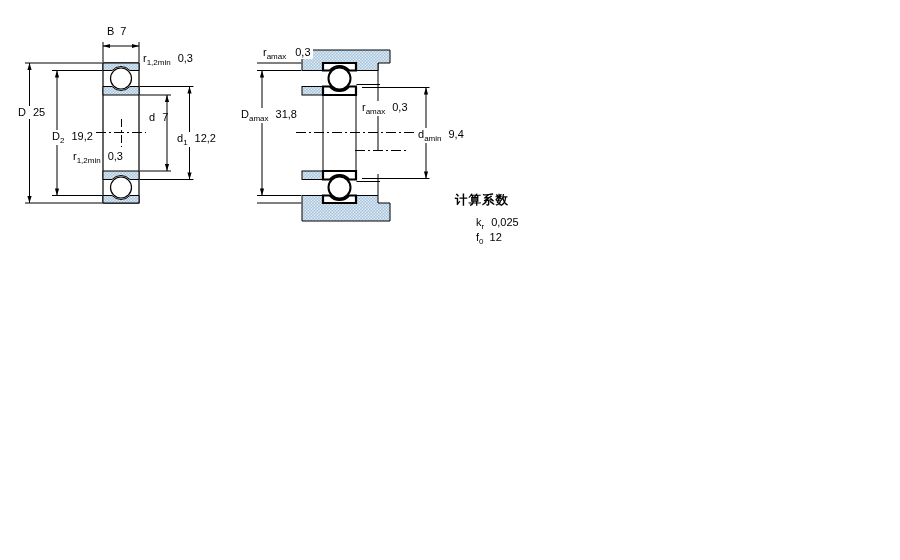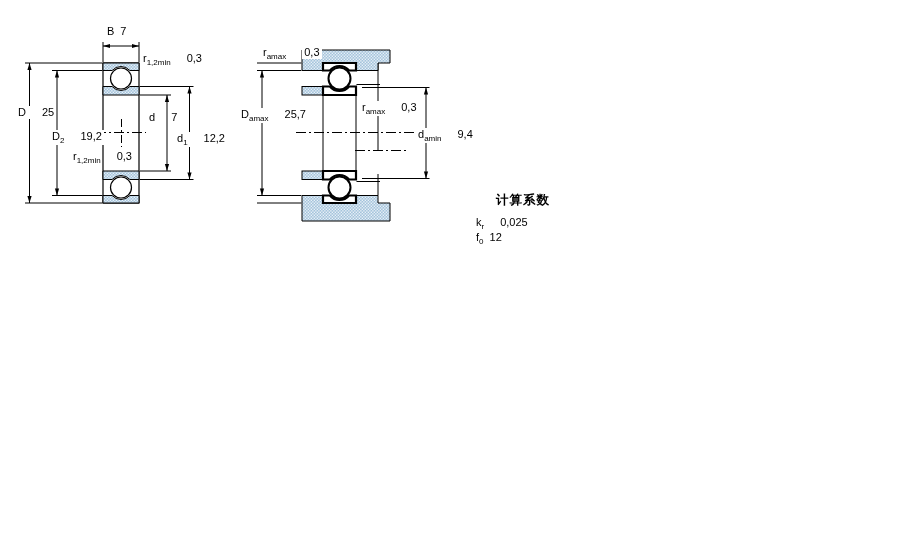--- a/index.html
+++ b/index.html
@@ -2,21 +2,21 @@
 <html><head>
 <meta charset="utf-8">
 <style>
   html,body{margin:0;padding:0;background:#fff;}
   .stage{position:relative;width:900px;height:560px;background:#fff;overflow:hidden;
          font-family:"Liberation Sans","DejaVu Sans",sans-serif;}
   .stage svg{position:absolute;left:0;top:0;}
   .lbl{position:absolute;display:flex;align-items:baseline;white-space:nowrap;
        font-size:11px;color:#000;line-height:13px;}
   .lbl sub{font-size:8px;line-height:8px;vertical-align:-2.5px;}
-  .lbl .val{margin-left:16px;}
+  .lbl .val{margin-left:7px;}
   .bg{background:#fff;padding:0 2px;}
   .valbg{background:#fff;padding:0 2px;}
   .title{font-weight:700;font-size:12.5px;letter-spacing:1px;}
 </style>
 </head>
 <body>
 
 <div class="stage">
 
 <svg width="900" height="560" viewBox="0 0 900 560">
@@ -158,34 +158,34 @@
     <span class="val">12,2</span>
   </span>
 
   <span class="lbl" style="left:263px;top:46px">
     <span class="sym"><span>r</span><sub>amax</sub></span>
     <span class="val valbg">0,3</span>
   </span>
 
   <span class="lbl bg" style="left:239px;top:108px">
     <span class="sym"><span>D</span><sub>amax</sub></span>
-    <span class="val">25,7</span>
+    <span class="val">31,8</span>
   </span>
 
   <span class="lbl bg" style="left:360px;top:101px">
     <span class="sym"><span>r</span><sub>amax</sub></span>
     <span class="val">0,3</span>
   </span>
 
   <span class="lbl bg" style="left:416px;top:128px">
     <span class="sym"><span>d</span><sub>amin</sub></span>
     <span class="val">9,4</span>
   </span>
 
-  <span class="lbl title" style="left:496px;top:194px">计算系数</span>
+  <span class="lbl title" style="left:455px;top:194px">计算系数</span>
 
   <span class="lbl" style="left:476px;top:216px">
     <span class="sym"><span>k</span><sub>r</sub></span>
     <span class="val" style="">0,025</span>
   </span>
 
   <span class="lbl" style="left:476px;top:231px">
     <span class="sym"><span>f</span><sub>0</sub></span>
     <span class="val" style="margin-left:6px">12</span>
   </span>

